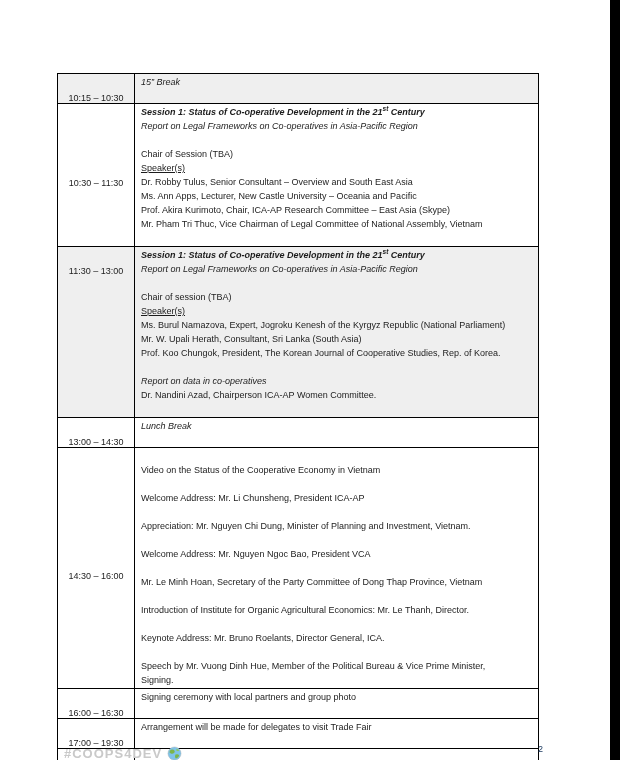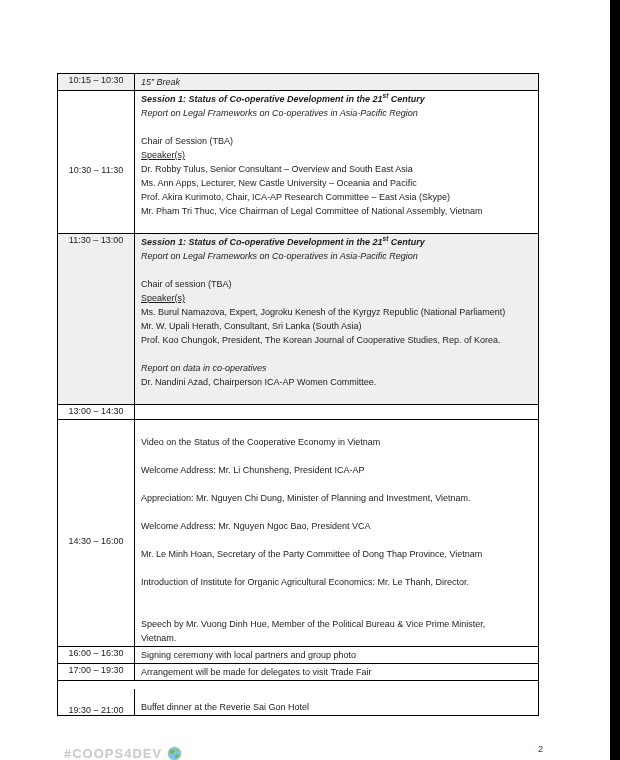--- a/index.html
+++ b/index.html
@@ -34,21 +34,21 @@
   }
   .row:last-child { border-bottom: none; min-height: 34px; align-items: flex-end; }
   .row.shaded { background: var(--shade, #efefef); }
   .time-cell {
     width: 77px;
     flex: 0 0 77px;
     border-right: 1px solid #000;
     display: flex;
     justify-content: center;
     align-items: flex-start;
-    padding-top: 1px;
+    padding-top: 19px;
     font-size: 9px;
     box-sizing: border-box;
   }
   .time-cell.middle { align-items: center; padding-top: 16px; }
   .desc-cell {
     flex: 1;
     padding: 1px 4px 1px 6px;
     font-size: 9px;
     line-height: 14px;
     min-width: 0;
@@ -134,42 +134,46 @@
           <div class="line">&nbsp;</div>
           <div class="line"><span class="i">Report on data in co-operatives</span></div>
           <div class="line"><span class="">Dr. Nandini Azad, Chairperson ICA-AP Women Committee.</span></div>
           <div class="line">&nbsp;</div>
         </div>
       </div>
       <div class="row">
         <div class="time-cell">
           <span>13:00 – 14:30</span>
         </div>
+        <div class="desc-cell">
+          <div class="line"><span class="i">Lunch Break</span></div>
+        </div>
       </div>
       <div class="row">
         <div class="time-cell middle">
           <span>14:30 – 16:00</span>
         </div>
         <div class="desc-cell">
           <div class="line">&nbsp;</div>
           <div class="line"><span class="">Video on the Status of the Cooperative Economy in Vietnam</span></div>
           <div class="line">&nbsp;</div>
           <div class="line"><span class="">Welcome Address: Mr. Li Chunsheng, President ICA-AP</span></div>
           <div class="line">&nbsp;</div>
           <div class="line"><span class="">Appreciation: Mr. Nguyen Chi Dung, Minister of Planning and Investment, Vietnam.</span></div>
           <div class="line">&nbsp;</div>
           <div class="line"><span class="">Welcome Address: Mr. Nguyen Ngoc Bao, President VCA</span></div>
           <div class="line">&nbsp;</div>
           <div class="line"><span class="">Mr. Le Minh Hoan, Secretary of the Party Committee of Dong Thap Province, Vietnam</span></div>
           <div class="line">&nbsp;</div>
           <div class="line"><span class="">Introduction of Institute for Organic Agricultural Economics: Mr. Le Thanh, Director.</span></div>
           <div class="line">&nbsp;</div>
+          <div class="line"><span class="">Keynote Address: Mr. Bruno Roelants, Director General, ICA.</span></div>
           <div class="line">&nbsp;</div>
           <div class="line"><span class="">Speech by Mr. Vuong Dinh Hue, Member of the Political Bureau &amp; Vice Prime Minister,</span></div>
-          <div class="line"><span class="">Vietnam.</span></div>
+          <div class="line"><span class="">Signing.</span></div>
         </div>
       </div>
       <div class="row">
         <div class="time-cell">
           <span>16:00 – 16:30</span>
         </div>
         <div class="desc-cell">
           <div class="line"><span class="">Signing ceremony with local partners and group photo</span></div>
         </div>
       </div>

